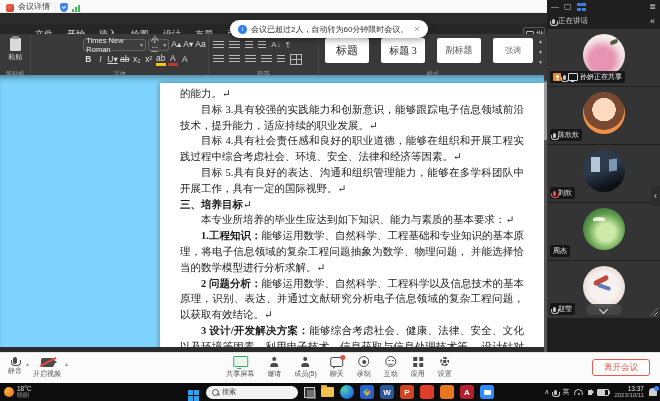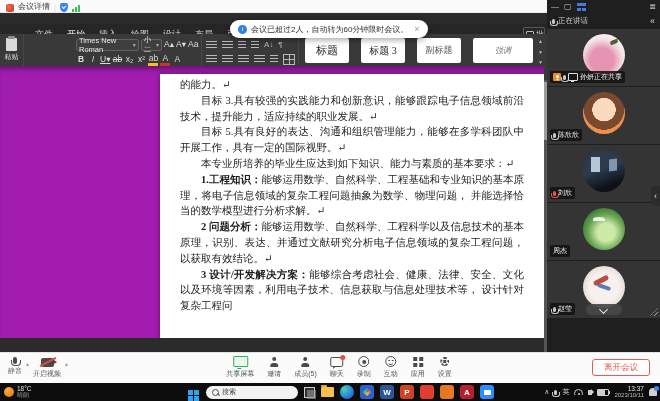--- a/index.html
+++ b/index.html
@@ -55,25 +55,25 @@
   .ic-bars.sm{width:8px;}
   .prow{display:flex;align-items:center;gap:5px;height:14px;}
   .pil{font-size:8px;color:#b9b9b9;line-height:10px;}
   .ic-box{width:10px;height:9px;border:1px solid #b9b9b9;background:linear-gradient(#b9b9b9,#b9b9b9) 50% 0/1px 100% no-repeat,linear-gradient(#b9b9b9,#b9b9b9) 0 50%/100% 1px no-repeat;}
   
   #g-styles{flex:1;border-right:none;padding:4px 14px 0 6px;display:flex;gap:12px;}
   .stylebox{width:44px;height:25px;background:#fff;border-radius:2px;display:flex;align-items:center;justify-content:center;font-family:"Liberation Serif",serif;color:#222;}
   .stylebox.s1{font-size:11px;}
   .stylebox.s2{font-size:10px;}
   .stylebox.s3{font-size:9px;color:#555;}
-  .stylebox.s4{font-size:8px;font-style:italic;color:#777;width:60px;}
+  .stylebox.s4{font-size:8px;color:#777;width:40px;}
   .style-scroll{position:absolute;right:2px;top:4px;width:9px;height:27px;display:flex;flex-direction:column;justify-content:space-between;align-items:center;color:#bbb;font-size:5px;}
 
   
-  #docarea{position:absolute;left:0;top:53px;width:544px;height:272px;background:#a21caf;overflow:hidden;box-shadow:inset 0 6px 6px -4px rgba(0,0,0,.45);}
+  #docarea{position:absolute;left:0;top:62px;width:544px;height:272px;background:#7dd3fc;overflow:hidden;box-shadow:inset 0 6px 6px -4px rgba(0,0,0,.45);}
   #page{position:absolute;left:160px;top:8px;width:384px;height:280px;background:#fff;box-shadow:0 0 5px rgba(0,0,0,.4);}
   #pagetext{padding:3px 20px 0 20px;font-family:"Liberation Serif","DejaVu Serif",serif;font-size:10.5px;line-height:15.8px;color:#1c1c1c;text-align:justify;}
   #pagetext p{margin:0;}
   #pagetext p.ind{text-indent:2em;}
   #pagetext b{font-weight:bold;}
   #vscroll{position:absolute;right:0;top:67px;width:3px;height:272px;background:#565656;}
   #vscroll .thumb{position:absolute;top:2px;left:0;width:3px;height:58px;background:#9d9d9d;}
 
   
   #sidebar{left:547px;top:0;width:113px;height:352px;background:#1f1f1f;}
@@ -299,21 +299,23 @@
           </div>
         <div class="grp-label">样式</div>
       </div>
     </div>
 
     <div id="docarea">
       <div id="page">
         <div id="pagetext">
           <p><b></b><span>的能力。↵</span></p>
           <p class="ind"><b></b><span>目标 3.具有较强的实践能力和创新意识，能够跟踪电子信息领域前沿技术，提升能力，适应持续的职业发展。↵</span></p>
+          <p class="ind"><b></b><span>目标 4.具有社会责任感和良好的职业道德，能够在组织和开展工程实践过程中综合考虑社会、环境、安全、法律和经济等因素。↵</span></p>
           <p class="ind"><b></b><span>目标 5.具有良好的表达、沟通和组织管理能力，能够在多学科团队中开展工作，具有一定的国际视野。↵</span></p>
+          <p><b>三、培养目标</b><span>↵</span></p>
           <p class="ind"><b></b><span>本专业所培养的毕业生应达到如下知识、能力与素质的基本要求：↵</span></p>
           <p class="ind"><b>1.工程知识：</b><span>能够运用数学、自然科学、工程基础和专业知识的基本原理，将电子信息领域的复杂工程问题抽象为数学、物理问题， 并能选择恰当的数学模型进行分析求解。↵</span></p>
           <p class="ind"><b>2 问题分析：</b><span>能够运用数学、自然科学、工程科学以及信息技术的基本原理，识别、表达、并通过文献研究分析电子信息领域的复杂工程问题，以获取有效结论。↵</span></p>
           <p class="ind"><b>3 设计/开发解决方案：</b><span>能够综合考虑社会、健康、法律、安全、文化以及环境等因素，利用电子技术、信息获取与信息处理技术等， 设计针对复杂工程问</span></p>
         </div>
       </div>
     </div>
     <div id="vscroll">
         <div class="thumb"></div>
       </div>

